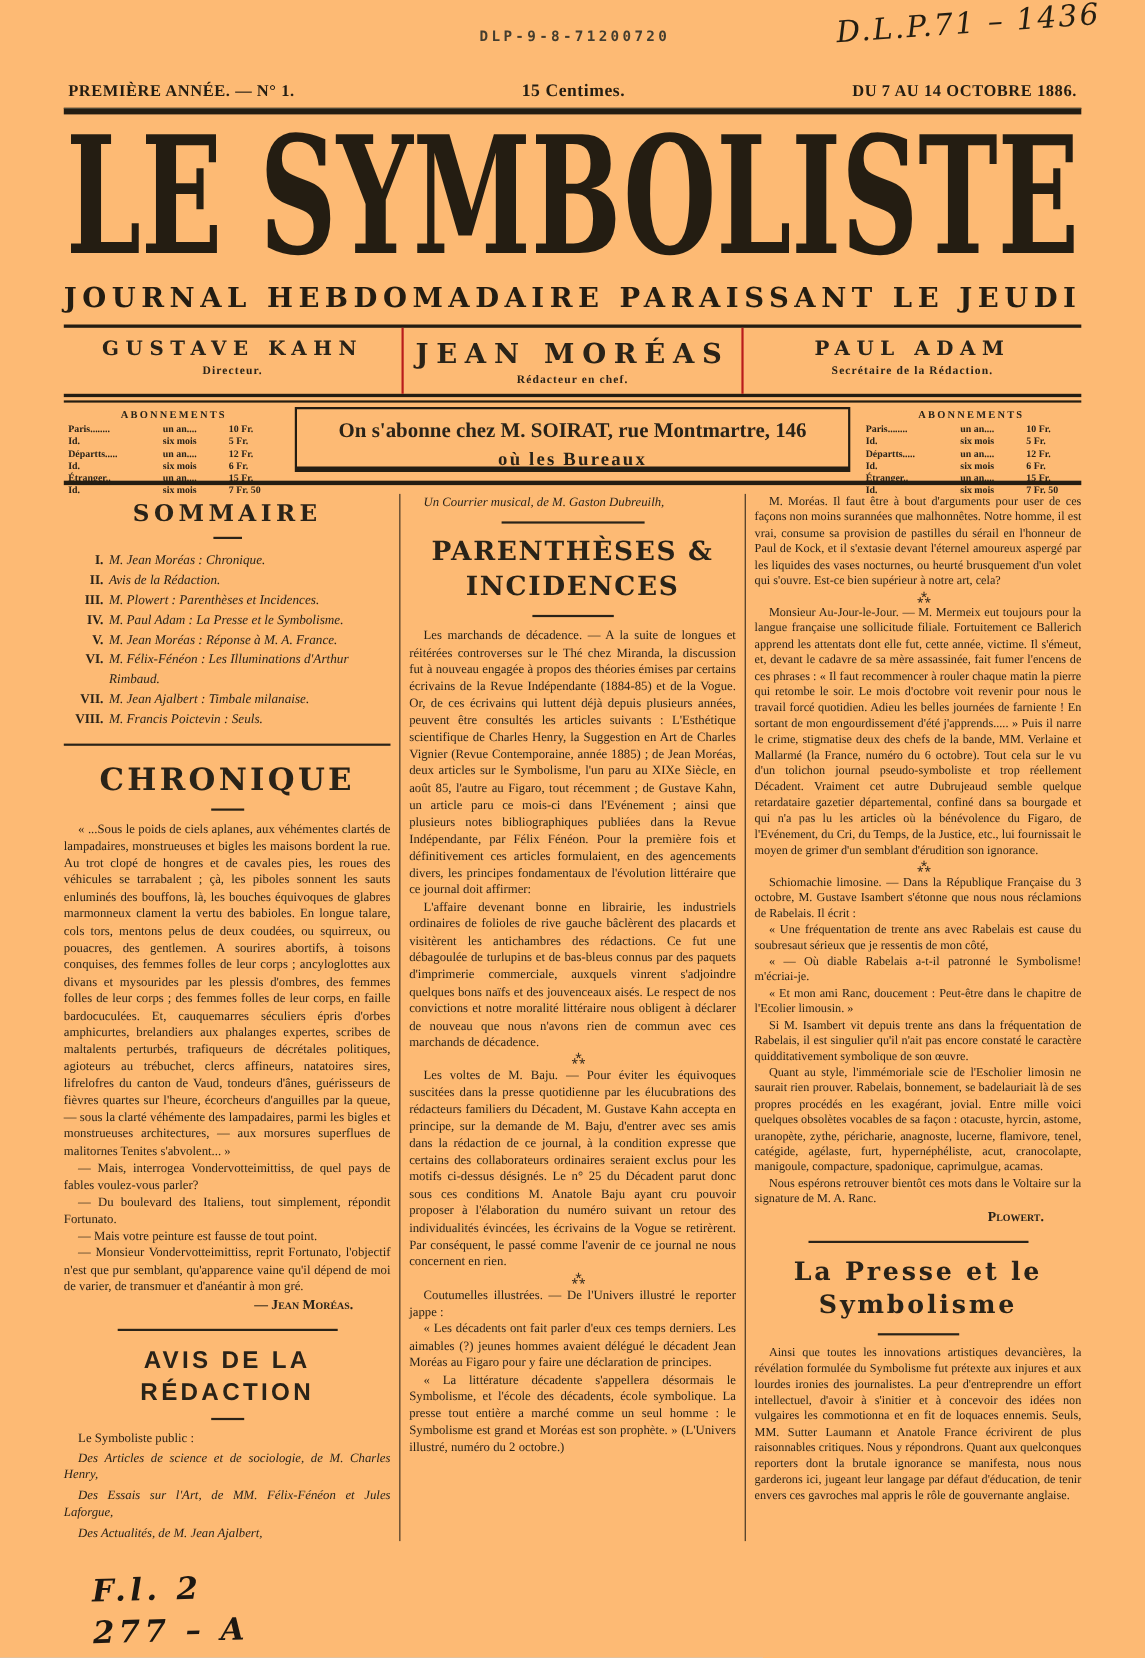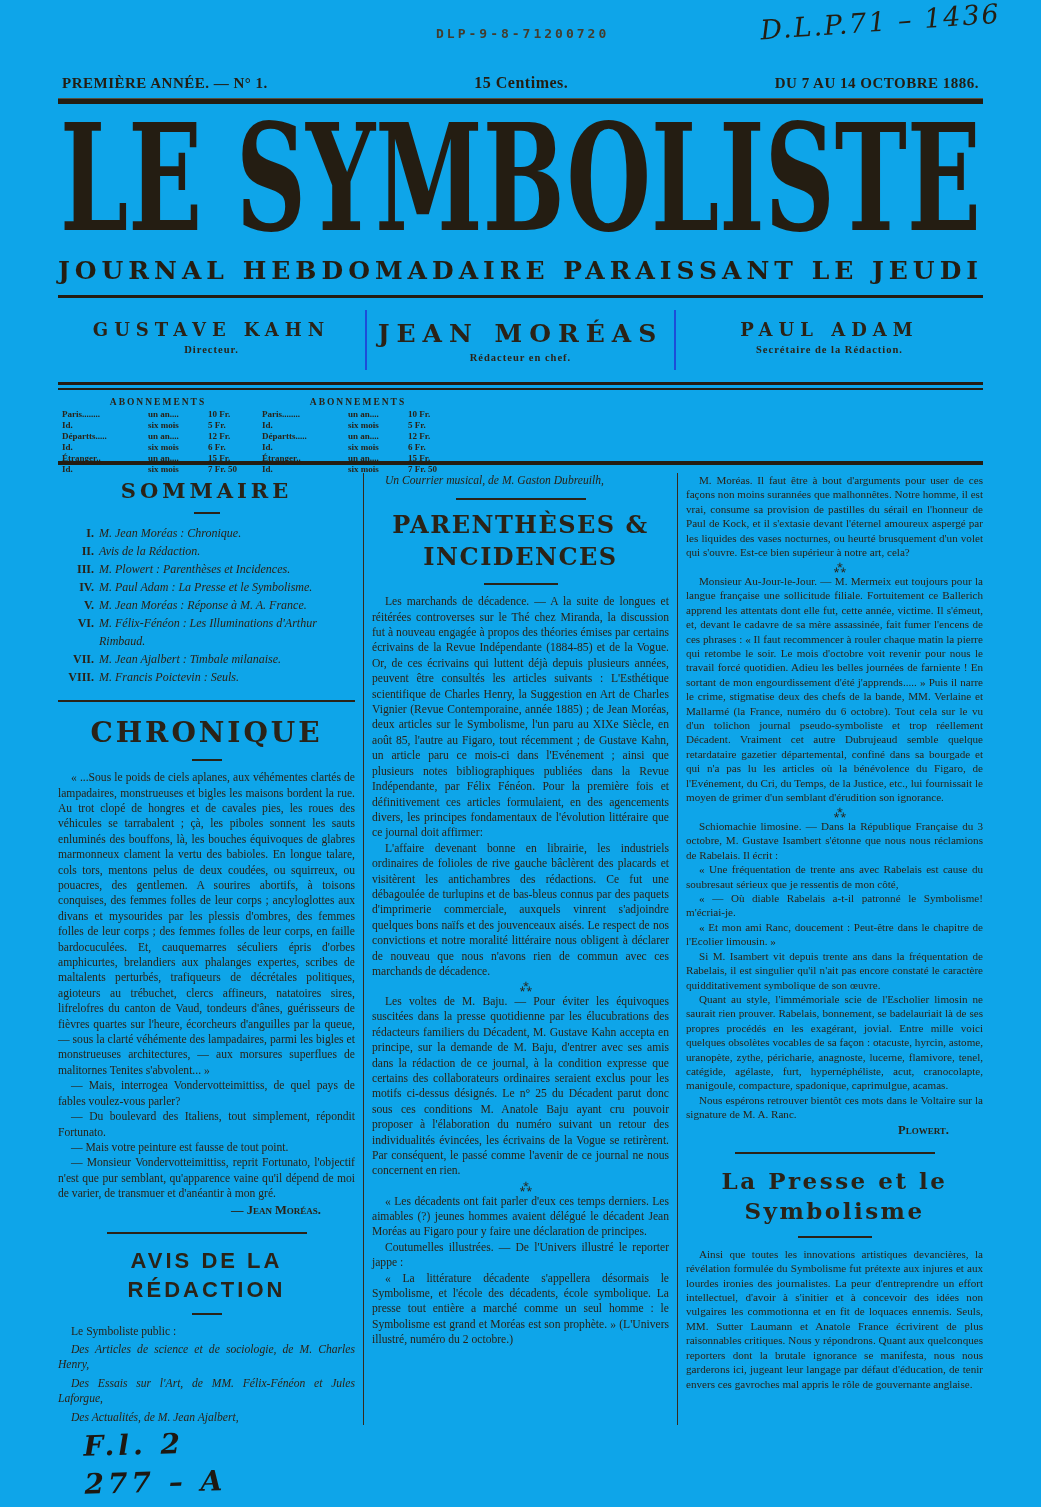--- a/index.html
+++ b/index.html
@@ -1,35 +1,35 @@
 <!DOCTYPE html>
 <html><head>
 <meta charset="utf-8">
 <style>
   html,body{margin:0;padding:0;background:#c8c8c4;}
-  .page{position:relative;width:1041px;height:1507px;margin:0 auto;background:#0ea5e9;overflow:hidden;color:#2a2318;
+  .page{position:relative;width:1041px;height:1507px;margin:0 auto;background:#fdba74;overflow:hidden;color:#2a2318;
         font-family:"Liberation Serif",serif;}
   .topstrip{position:relative;height:74px;}
   .stamp{position:absolute;left:436px;top:26px;font-family:"DejaVu Sans Mono",monospace;font-size:13px;font-weight:bold;
          letter-spacing:3px;color:#443d2e;}
   .hand-ref{position:absolute;right:40px;top:6px;font-family:"DejaVu Serif",serif;font-style:italic;font-size:27px;
             letter-spacing:2px;transform:rotate(-4deg);color:#241e12;}
   .dateline{display:flex;justify-content:space-between;align-items:baseline;padding:0 62px;
             font-weight:bold;font-size:15px;letter-spacing:.5px;color:#241d12;}
   .dateline .price{font-size:16px;}
   .rule-a{height:5px;background:#241d12;margin:6px 58px 0;border-top:1px solid #55503f;}
   .masthead{margin:4px 58px 0;}
   .mast-svg{display:block;}
   .mast-text{font-family:"DejaVu Serif",serif;font-weight:bold;fill:#241d12;font-size:150px;}
   .subtitle{text-align:center;font-family:"DejaVu Serif",serif;font-weight:bold;font-size:25px;letter-spacing:5px;
             margin-top:0;color:#241d12;}
   .rule-b{height:3px;background:#241d12;margin:10px 58px 0;}
-  .editors{display:flex;margin:12px 58px;height:60px;}
+  .editors{display:flex;margin:0 58px;height:60px;}
   .ed-cell{flex:1;text-align:center;padding-top:9px;}
-  .ed-cell + .ed-cell{border-left:2px solid #1d4ed8;}
+  .ed-cell + .ed-cell{border-left:2px solid #b91c1c;}
   .ed-name{font-family:"DejaVu Serif",serif;font-weight:bold;font-size:18px;letter-spacing:6px;}
   .ed-cell.main .ed-name{font-size:25px;letter-spacing:7px;}
   .ed-role{font-weight:bold;font-size:10.5px;letter-spacing:1px;margin-top:4px;}
   .rule-c{margin:0 58px;border-top:3px solid #241d12;border-bottom:2px solid #241d12;height:3px;}
   .subs{display:flex;margin:0 58px;height:71px;}
   .subs-box{width:200px;padding-top:7px;}
   .subs-title{text-align:center;font-weight:bold;font-size:9.5px;letter-spacing:2px;}
   .subs-rows{margin-top:2px;padding:0 4px;}
   .subs-row{display:grid;grid-template-columns:86px 60px 1fr;font-weight:bold;font-size:9px;line-height:11px;}
   .subs-row .f{text-align:left;}
@@ -137,20 +137,24 @@
             <span>un an....</span>
             <span class="f">15 Fr.</span>
           </div>
         <div class="subs-row">
             <span>Id.</span>
             <span>six mois</span>
             <span class="f">7 Fr. 50</span>
           </div>
       </div>
     </div>
+    <div class="subs-center">
+      <div class="office1">On s'abonne chez M. SOIRAT, rue Montmartre, 146</div>
+      <div class="office2">où les Bureaux</div>
+    </div>
     <div class="subs-box">
       <div class="subs-title">ABONNEMENTS</div>
       <div class="subs-rows">
         <div class="subs-row">
             <span>Paris........</span>
             <span>un an....</span>
             <span class="f">10 Fr.</span>
           </div>
         <div class="subs-row">
             <span>Id.</span>
@@ -249,22 +253,22 @@
     <div class="col col-mid">
       <p class="ital">Un Courrier musical, de M. Gaston Dubreuilh,</p>
       <div class="shortrule"></div>
       <div class="mid-head">PARENTHÈSES &amp; INCIDENCES</div>
       <div class="shortrule narrow"></div>
       <p>Les marchands de décadence. — A la suite de longues et réitérées controverses sur le Thé chez Miranda, la discussion fut à nouveau engagée à propos des théories émises par certains écrivains de la Revue Indépendante (1884-85) et de la Vogue. Or, de ces écrivains qui luttent déjà depuis plusieurs années, peuvent être consultés les articles suivants : L'Esthétique scientifique de Charles Henry, la Suggestion en Art de Charles Vignier (Revue Contemporaine, année 1885) ; de Jean Moréas, deux articles sur le Symbolisme, l'un paru au XIXe Siècle, en août 85, l'autre au Figaro, tout récemment ; de Gustave Kahn, un article paru ce mois-ci dans l'Evénement ; ainsi que plusieurs notes bibliographiques publiées dans la Revue Indépendante, par Félix Fénéon. Pour la première fois et définitivement ces articles formulaient, en des agencements divers, les principes fondamentaux de l'évolution littéraire que ce journal doit affirmer:</p>
       <p>L'affaire devenant bonne en librairie, les industriels ordinaires de folioles de rive gauche bâclèrent des placards et visitèrent les antichambres des rédactions. Ce fut une débagoulée de turlupins et de bas-bleus connus par des paquets d'imprimerie commerciale, auxquels vinrent s'adjoindre quelques bons naïfs et des jouvenceaux aisés. Le respect de nos convictions et notre moralité littéraire nous obligent à déclarer de nouveau que nous n'avons rien de commun avec ces marchands de décadence.</p>
       <p class="sep">⁂</p>
       <p>Les voltes de M. Baju. — Pour éviter les équivoques suscitées dans la presse quotidienne par les élucubrations des rédacteurs familiers du Décadent, M. Gustave Kahn accepta en principe, sur la demande de M. Baju, d'entrer avec ses amis dans la rédaction de ce journal, à la condition expresse que certains des collaborateurs ordinaires seraient exclus pour les motifs ci-dessus désignés. Le n° 25 du Décadent parut donc sous ces conditions M. Anatole Baju ayant cru pouvoir proposer à l'élaboration du numéro suivant un retour des individualités évincées, les écrivains de la Vogue se retirèrent. Par conséquent, le passé comme l'avenir de ce journal ne nous concernent en rien.</p>
       <p class="sep">⁂</p>
+      <p>Coutumelles illustrées. — De l'Univers illustré le reporter jappe :</p>
       <p>« Les décadents ont fait parler d'eux ces temps derniers. Les aimables (?) jeunes hommes avaient délégué le décadent Jean Moréas au Figaro pour y faire une déclaration de principes.</p>
-      <p>Coutumelles illustrées. — De l'Univers illustré le reporter jappe :</p>
       <p>« La littérature décadente s'appellera désormais le Symbolisme, et l'école des décadents, école symbolique. La presse tout entière a marché comme un seul homme : le Symbolisme est grand et Moréas est son prophète. » (L'Univers illustré, numéro du 2 octobre.)</p>
     </div>
 
     <div class="vrule"></div>
 
     <div class="col col-right">
       <p>M. Moréas. Il faut être à bout d'arguments pour user de ces façons non moins surannées que malhonnêtes. Notre homme, il est vrai, consume sa provision de pastilles du sérail en l'honneur de Paul de Kock, et il s'extasie devant l'éternel amoureux aspergé par les liquides des vases nocturnes, ou heurté brusquement d'un volet qui s'ouvre. Est-ce bien supérieur à notre art, cela?</p>
       <p class="sep">⁂</p>
       <p>Monsieur Au-Jour-le-Jour. — M. Mermeix eut toujours pour la langue française une sollicitude filiale. Fortuitement ce Ballerich apprend les attentats dont elle fut, cette année, victime. Il s'émeut, et, devant le cadavre de sa mère assassinée, fait fumer l'encens de ces phrases : « Il faut recommencer à rouler chaque matin la pierre qui retombe le soir. Le mois d'octobre voit revenir pour nous le travail forcé quotidien. Adieu les belles journées de farniente ! En sortant de mon engourdissement d'été j'apprends..... » Puis il narre le crime, stigmatise deux des chefs de la bande, MM. Verlaine et Mallarmé (la France, numéro du 6 octobre). Tout cela sur le vu d'un tolichon journal pseudo-symboliste et trop réellement Décadent. Vraiment cet autre Dubrujeaud semble quelque retardataire gazetier départemental, confiné dans sa bourgade et qui n'a pas lu les articles où la bénévolence du Figaro, de l'Evénement, du Cri, du Temps, de la Justice, etc., lui fournissait le moyen de grimer d'un semblant d'érudition son ignorance.</p>
       <p class="sep">⁂</p>

